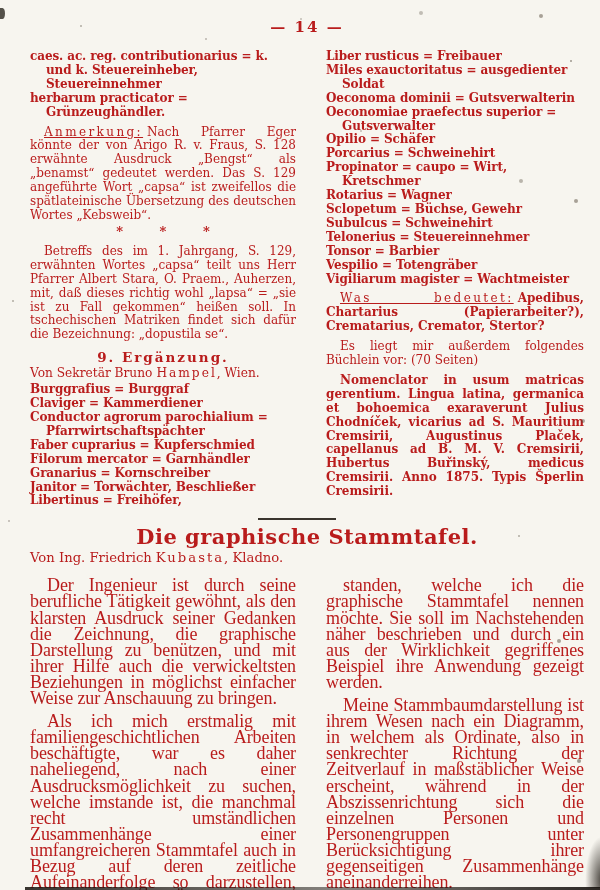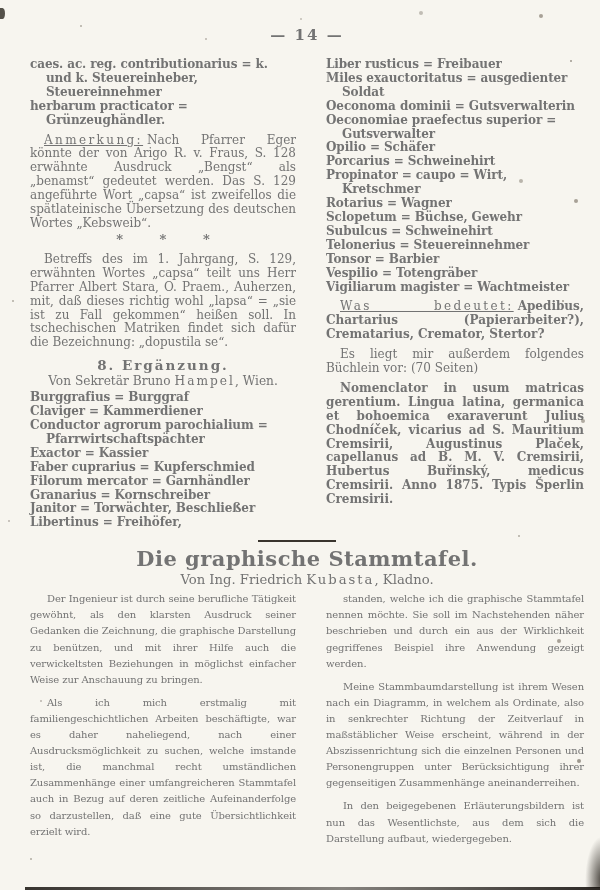--- a/index.html
+++ b/index.html
@@ -1,43 +1,43 @@
 <!DOCTYPE html>
 <html><head>
 <meta charset="utf-8">
 <style>
   html,body { margin:0; padding:0; background:#888; }
   .page {
     position:relative; width:600px; height:890px; margin:0 auto;
-    background:#f7f5ef; color:#737373; overflow:hidden; box-sizing:border-box;
-    padding:20px 16px 0 30px;
+    background:#f7f5ef; color:#b91c1c; overflow:hidden; box-sizing:border-box;
+    padding:12px 16px 0 30px;
     font-family:"DejaVu Serif","Liberation Serif",serif;
   }
   .page-number { text-align:center; font-weight:bold; font-size:15px; letter-spacing:2px; margin:6px 0 14px; }
   .cols { display:flex; gap:30px; }
   .col-left { width:266px; flex:none; }
   .col-right { flex:1; min-width:0; }
 
   
   .entry { font-weight:bold; font-size:12px; line-height:13.9px; padding-left:16px; text-indent:-16px; letter-spacing:-0.1px; }
   .gpara { margin:6px 0 0; font-size:12px; line-height:13.9px; text-align:justify; text-indent:14px; }
   .lead-spaced { letter-spacing:2.4px; margin-right:4px;text-decoration:underline; }
   .latin { font-weight:bold; }
   .asterisks { text-align:center; font-weight:bold; font-size:13px; letter-spacing:16px; padding-left:16px; margin:1px 0; }
   .section-title { text-align:center; font-weight:bold; font-size:13.5px; letter-spacing:2px; margin-top:7px; }
-  .section-byline { text-align:center; font-size:12.2px; margin:1px 0 3px; }
+  .section-byline { font-size:12.2px; margin:1px 0 3px; }
   .name-spaced { letter-spacing:2px; }
   .pre-space { margin-right:4px; }
 
   .rule { width:78px; border-top:2px solid #3a352e; margin:10px 0 4px 228px; }
 
   
   .article-title { text-align:center; font-weight:bold; font-size:21px; letter-spacing:0.5px; margin:2px 0 1px; }
-  .article-byline { text-align:center; font-size:13.2px; margin:0 0 4px; }
-  .apara { margin:0 0 7px; font-size:10px; line-height:16.1px; text-align:justify; text-indent:17px; letter-spacing:-0.1px; }
+  .article-byline { text-align:left; font-size:13.2px; margin:0 0 12px; }
+  .apara { margin:0 0 7px; font-size:18px; line-height:16.1px; text-align:justify; text-indent:17px; letter-spacing:-0.1px;font-family:Liberation Serif, serif; }
 
   
   .speckles { position:absolute; inset:0; pointer-events:none; }
   .speckles::before {
     content:""; position:absolute; left:-10px; top:-10px; width:2px; height:2px; border-radius:50%;
     box-shadow:
       550px 25px 0 1px rgba(70,60,45,.45), 580px 70px 0 0 rgba(70,60,45,.5),
       530px 190px 0 1px rgba(70,60,45,.35), 572px 310px 0 0 rgba(70,60,45,.5),
       592px 430px 0 1px rgba(70,60,45,.4), 90px 35px 0 0 rgba(70,60,45,.4),
       215px 48px 0 0 rgba(70,60,45,.35), 430px 22px 0 1px rgba(70,60,45,.3),
@@ -68,28 +68,27 @@
           <div class="entry">caes. ac. reg. contributionarius = k. und k. Steuereinheber, Steuereinnehmer</div>
           <div class="entry">herbarum practicator = Grünzeughändler.</div>
         </div>
 
       <p class="gpara"><span class="lead-spaced">Anmerkung:</span><span>Nach Pfarrer Eger könnte der von Arigo R. v. Fraus, S. 128 erwähnte Ausdruck „Bengst“ als „benamst“ gedeutet werden. Das S. 129 angeführte Wort „capsa“ ist zweifellos die spätlateinische Übersetzung des deutschen Wortes „Kebsweib“.</span></p>
 
       <div class="asterisks">* * *</div>
 
       <p class="gpara">Betreffs des im 1. Jahrgang, S. 129, erwähnten Wortes „capsa“ teilt uns Herr Pfarrer Albert Stara, O. Praem., Auherzen, mit, daß dieses richtig wohl „lapsa“ = „sie ist zu Fall gekommen“ heißen soll. In tschechischen Matriken findet sich dafür die Bezeichnung: „dopustila se“.</p>
 
-      <div class="section-title">8. Ergänzung.</div>
+      <div class="section-title">9. Ergänzung.</div>
       <div class="section-byline"><span class="pre-space">Von Sekretär Bruno</span><span class="name-spaced">Hampel</span><span>, Wien.</span></div>
 
       <div>
           <div class="entry">Burggrafius = Burggraf</div>
           <div class="entry">Claviger = Kammerdiener</div>
           <div class="entry">Conductor agrorum parochialium = Pfarrwirtschaftspächter</div>
-          <div class="entry">Exactor = Kassier</div>
           <div class="entry">Faber cuprarius = Kupferschmied</div>
           <div class="entry">Filorum mercator = Garnhändler</div>
           <div class="entry">Granarius = Kornschreiber</div>
           <div class="entry">Janitor = Torwächter, Beschließer</div>
           <div class="entry">Libertinus = Freihöfer,</div>
         </div>
     </div>
 
     <div class="col-right">
       <div>

